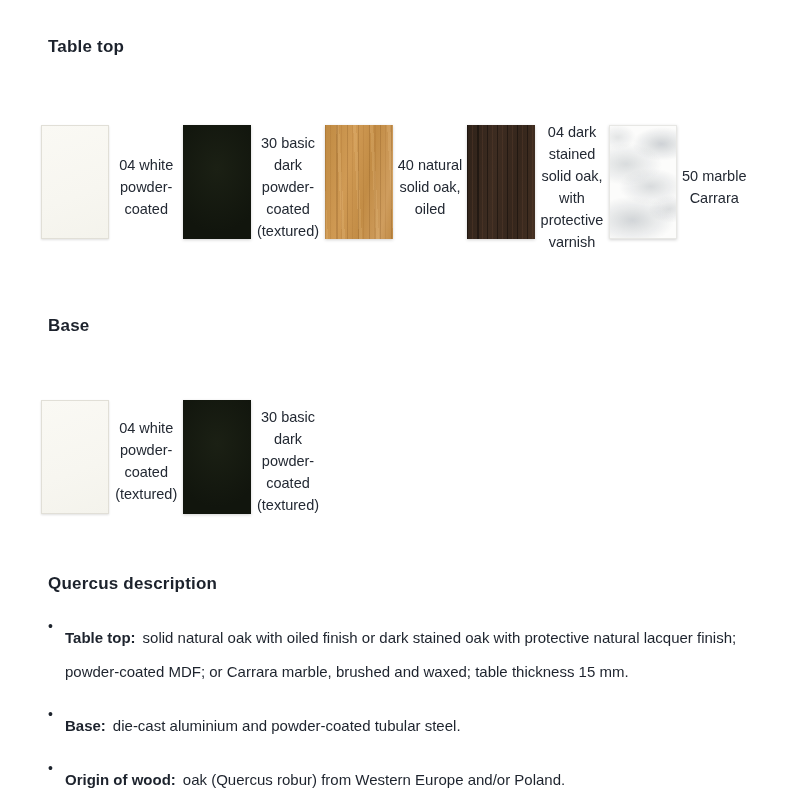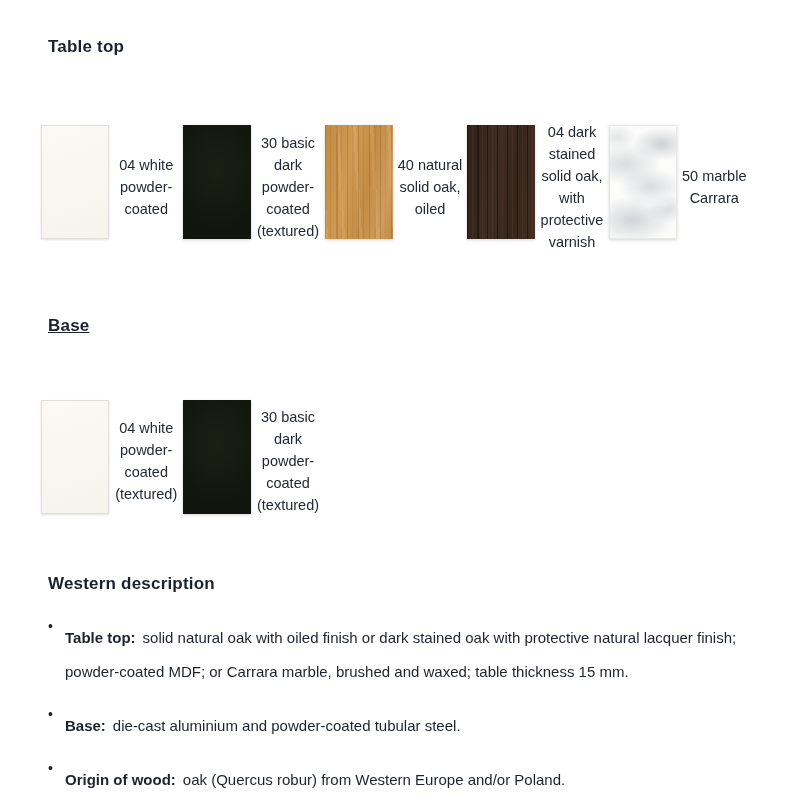--- a/index.html
+++ b/index.html
@@ -72,21 +72,21 @@
       radial-gradient(52px 30px at 24% 34%, rgba(165,172,178,0.40), rgba(165,172,178,0) 70%),
       radial-gradient(46px 26px at 62% 54%, rgba(158,165,172,0.38), rgba(158,165,172,0) 70%),
       radial-gradient(60px 34px at 34% 84%, rgba(150,158,166,0.42), rgba(150,158,166,0) 70%),
       radial-gradient(30px 20px at 90% 74%, rgba(160,166,173,0.35), rgba(160,166,173,0) 70%),
       radial-gradient(26px 18px at 12% 10%, rgba(168,174,180,0.30), rgba(168,174,180,0) 70%),
       #fcfcfb;
     border: 1px solid #e7e7e4;
   }
   
   #row-table-top { min-height: 188px; }
-  #base-title { margin-top: 39px; text-decoration: underline; }
+  #base-title { margin-top: 39px; }
   #row-base { min-height: 179px; }
   #material-title { margin-top: 27px; }
   .bullets {
     list-style: none;
     margin: 14px 0 0 48px;
     width: 700px;
   }
   .bullets li {
     display: flex;
     font-size: 15px;
@@ -138,21 +138,21 @@
       <figure class="swatch-col">
         <div class="tile finish-white-powder"></div>
         <figcaption class="tile-label">04 white powder-coated (textured)</figcaption>
       </figure>
       <figure class="swatch-col">
         <div class="tile finish-dark-powder"></div>
         <figcaption class="tile-label">30 basic dark powder-coated (textured)</figcaption>
       </figure>
     </div>
 
-  <h2 class="section-title" id="material-title">Western description</h2>
+  <h2 class="section-title" id="material-title">Quercus description</h2>
 
   <ul class="bullets">
       <li>
         <span class="bullet-marker">•</span>
         <div class="bullet-body"><span class="bullet-lead">Table top:</span><span>solid natural oak with oiled finish or dark stained oak with protective natural lacquer finish; powder-coated MDF; or Carrara marble, brushed and waxed; table thickness 15 mm.</span></div>
       </li>
       <li>
         <span class="bullet-marker">•</span>
         <div class="bullet-body"><span class="bullet-lead">Base:</span><span>die-cast aluminium and powder-coated tubular steel.</span></div>
       </li>

